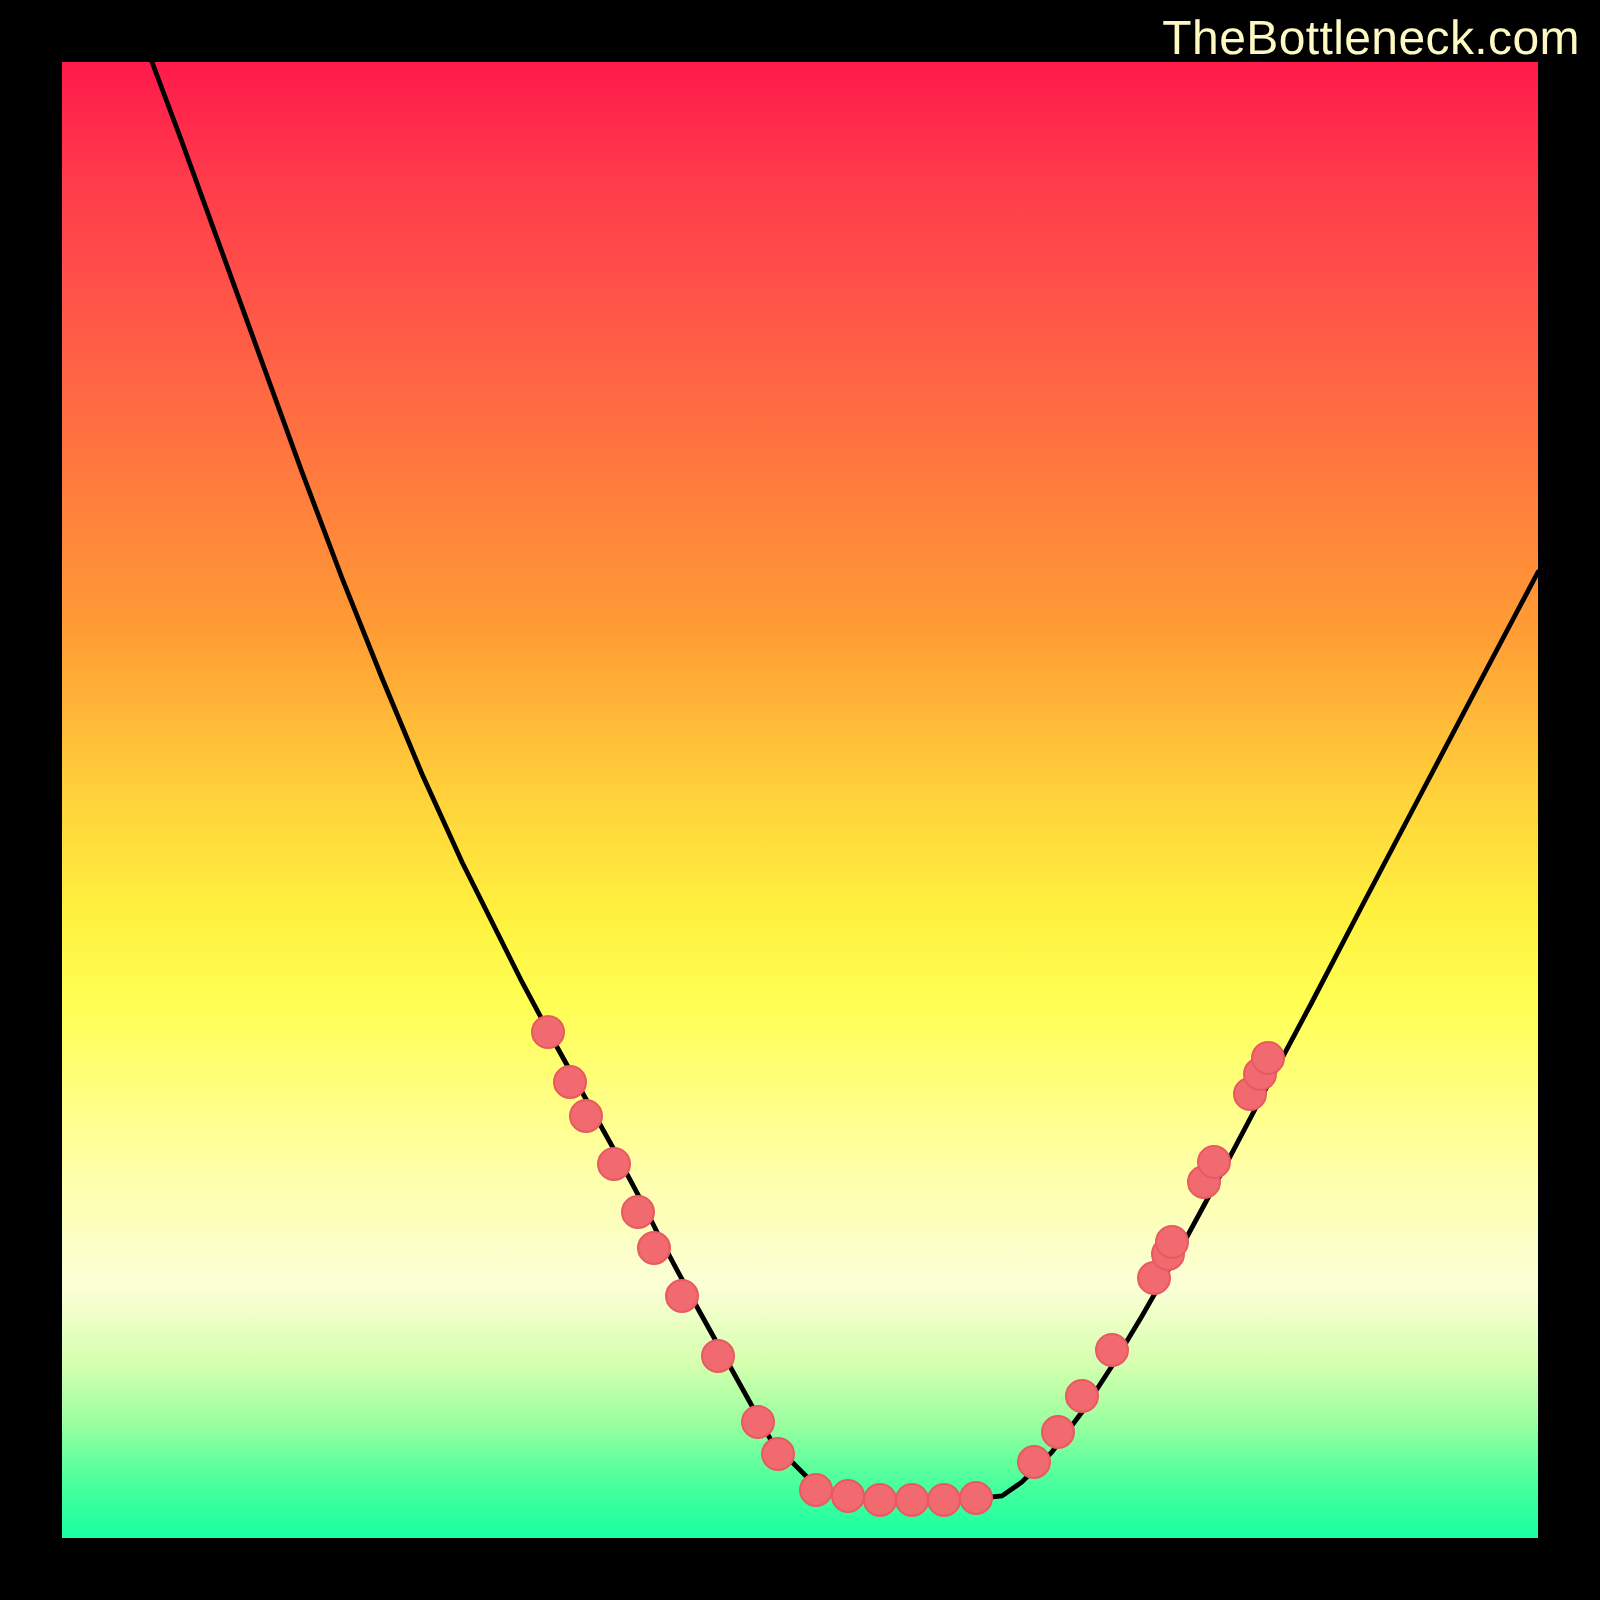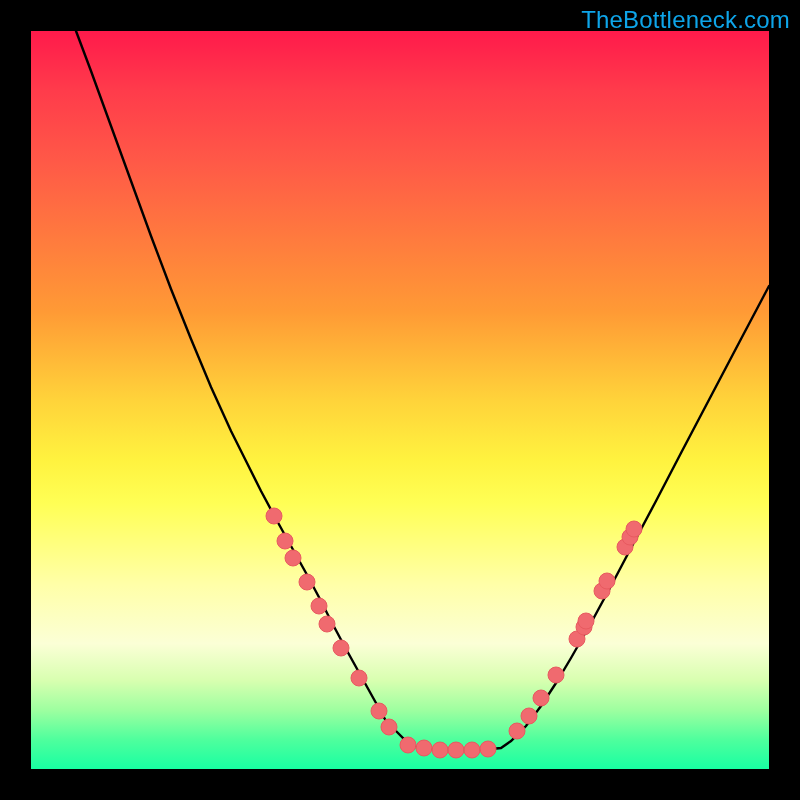--- a/index.html
+++ b/index.html
@@ -40,21 +40,21 @@
       #d8ffb0 88%,
       #9effa0 92%,
       #4fff9d 96%,
       #18ffa2 100%
     );
   }
   .watermark {
     position: absolute;
     top: 6px;
     right: 10px;
-    color: #0ea5e9;
+    color: #fef9c3;
     font-size: 24px;
     font-weight: 500;
     letter-spacing: 0.2px;
     user-select: none;
   }
   svg.curve {
     position: absolute;
     left: 0;
     top: 0;
     width: 738px;

